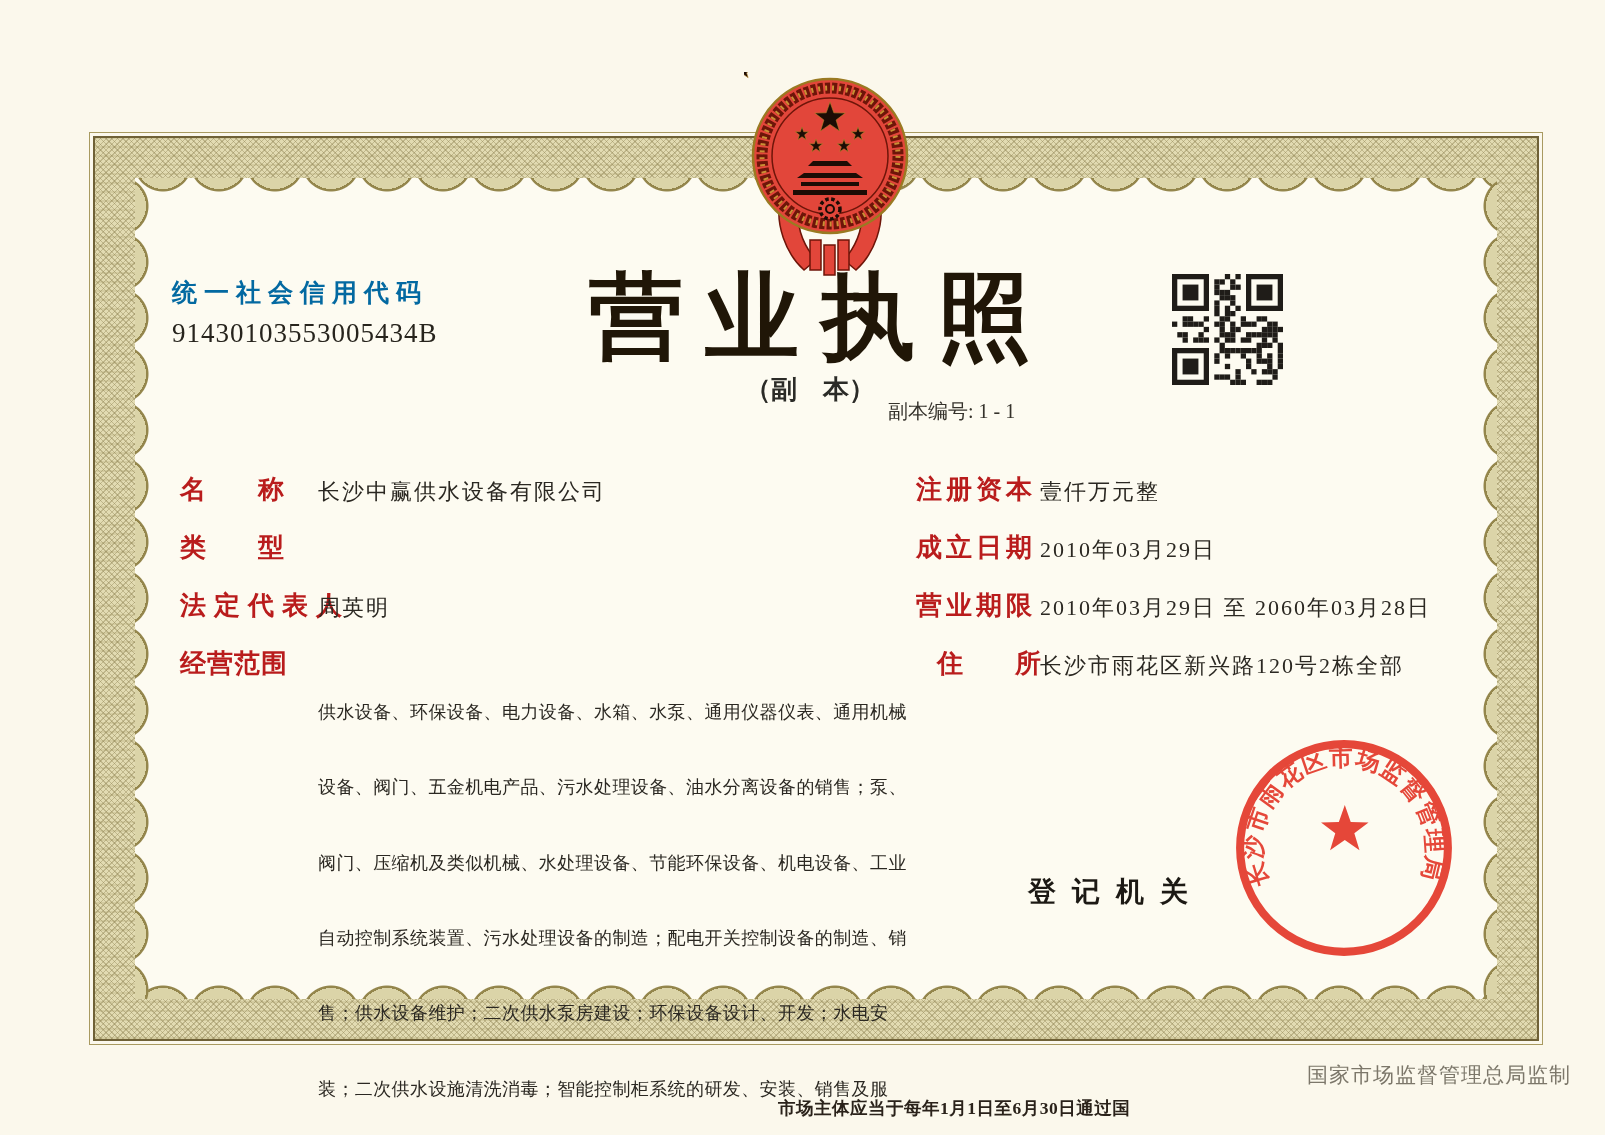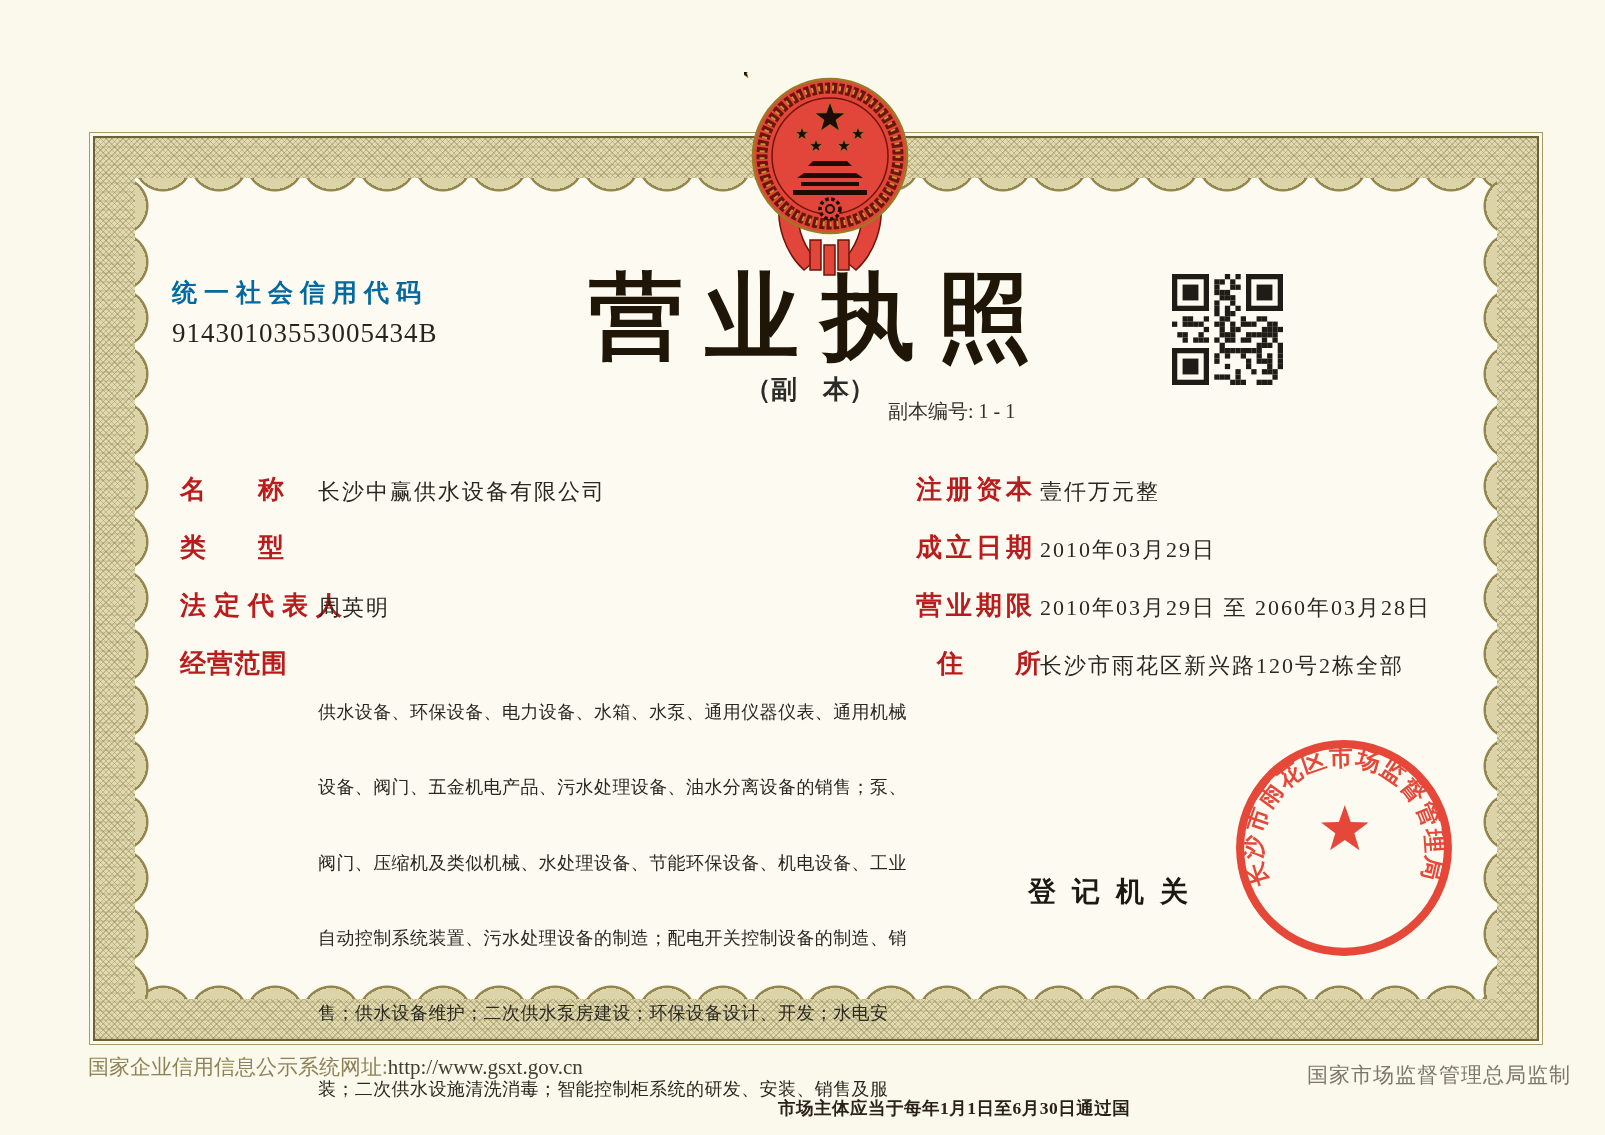--- a/index.html
+++ b/index.html
@@ -307,20 +307,19 @@
     <svg width="232" height="232" viewBox="0 0 230 230">
       <circle cx="115" cy="115" r="103" fill="none" stroke="#e5382b" stroke-width="8"></circle>
       <path d="M115 78 L118.8 88.8 L130.2 89.1 L121.1 96 L124.4 106.9 L115 100.4 L105.6 106.9 L108.9 96 L99.8 89.1 L111.2 88.8 Z" fill="#e5382b" transform="translate(0,14) scale(1.55) translate(-40.3,-40.3)"></path>
       <path id="sealArc" d="M 40.7 149.7 A 82 82 0 1 1 189.3 149.7" fill="none"></path>
       <text font-size="23.5" fill="#e5382b" letter-spacing="1.5" font-family="Liberation Serif, DejaVu Serif, serif" font-weight="700">
         <textPath href="#sealArc">长沙市雨花区市场监督管理局</textPath>
       </text>
     </svg>
   </div>
 
-  <div class="abs f-left"><span class="pfx">国家企业信用信息公示系统网址:</span><span class="url">http://www.gsxt.gov.cn</span></div>
   <div class="abs f-mid">
     <div>市场主体应当于每年1月1日至6月30日通过国</div>
     
   </div>
   <div class="abs f-right">国家市场监督管理总局监制</div>
 
 </div>
 
 </body></html>

